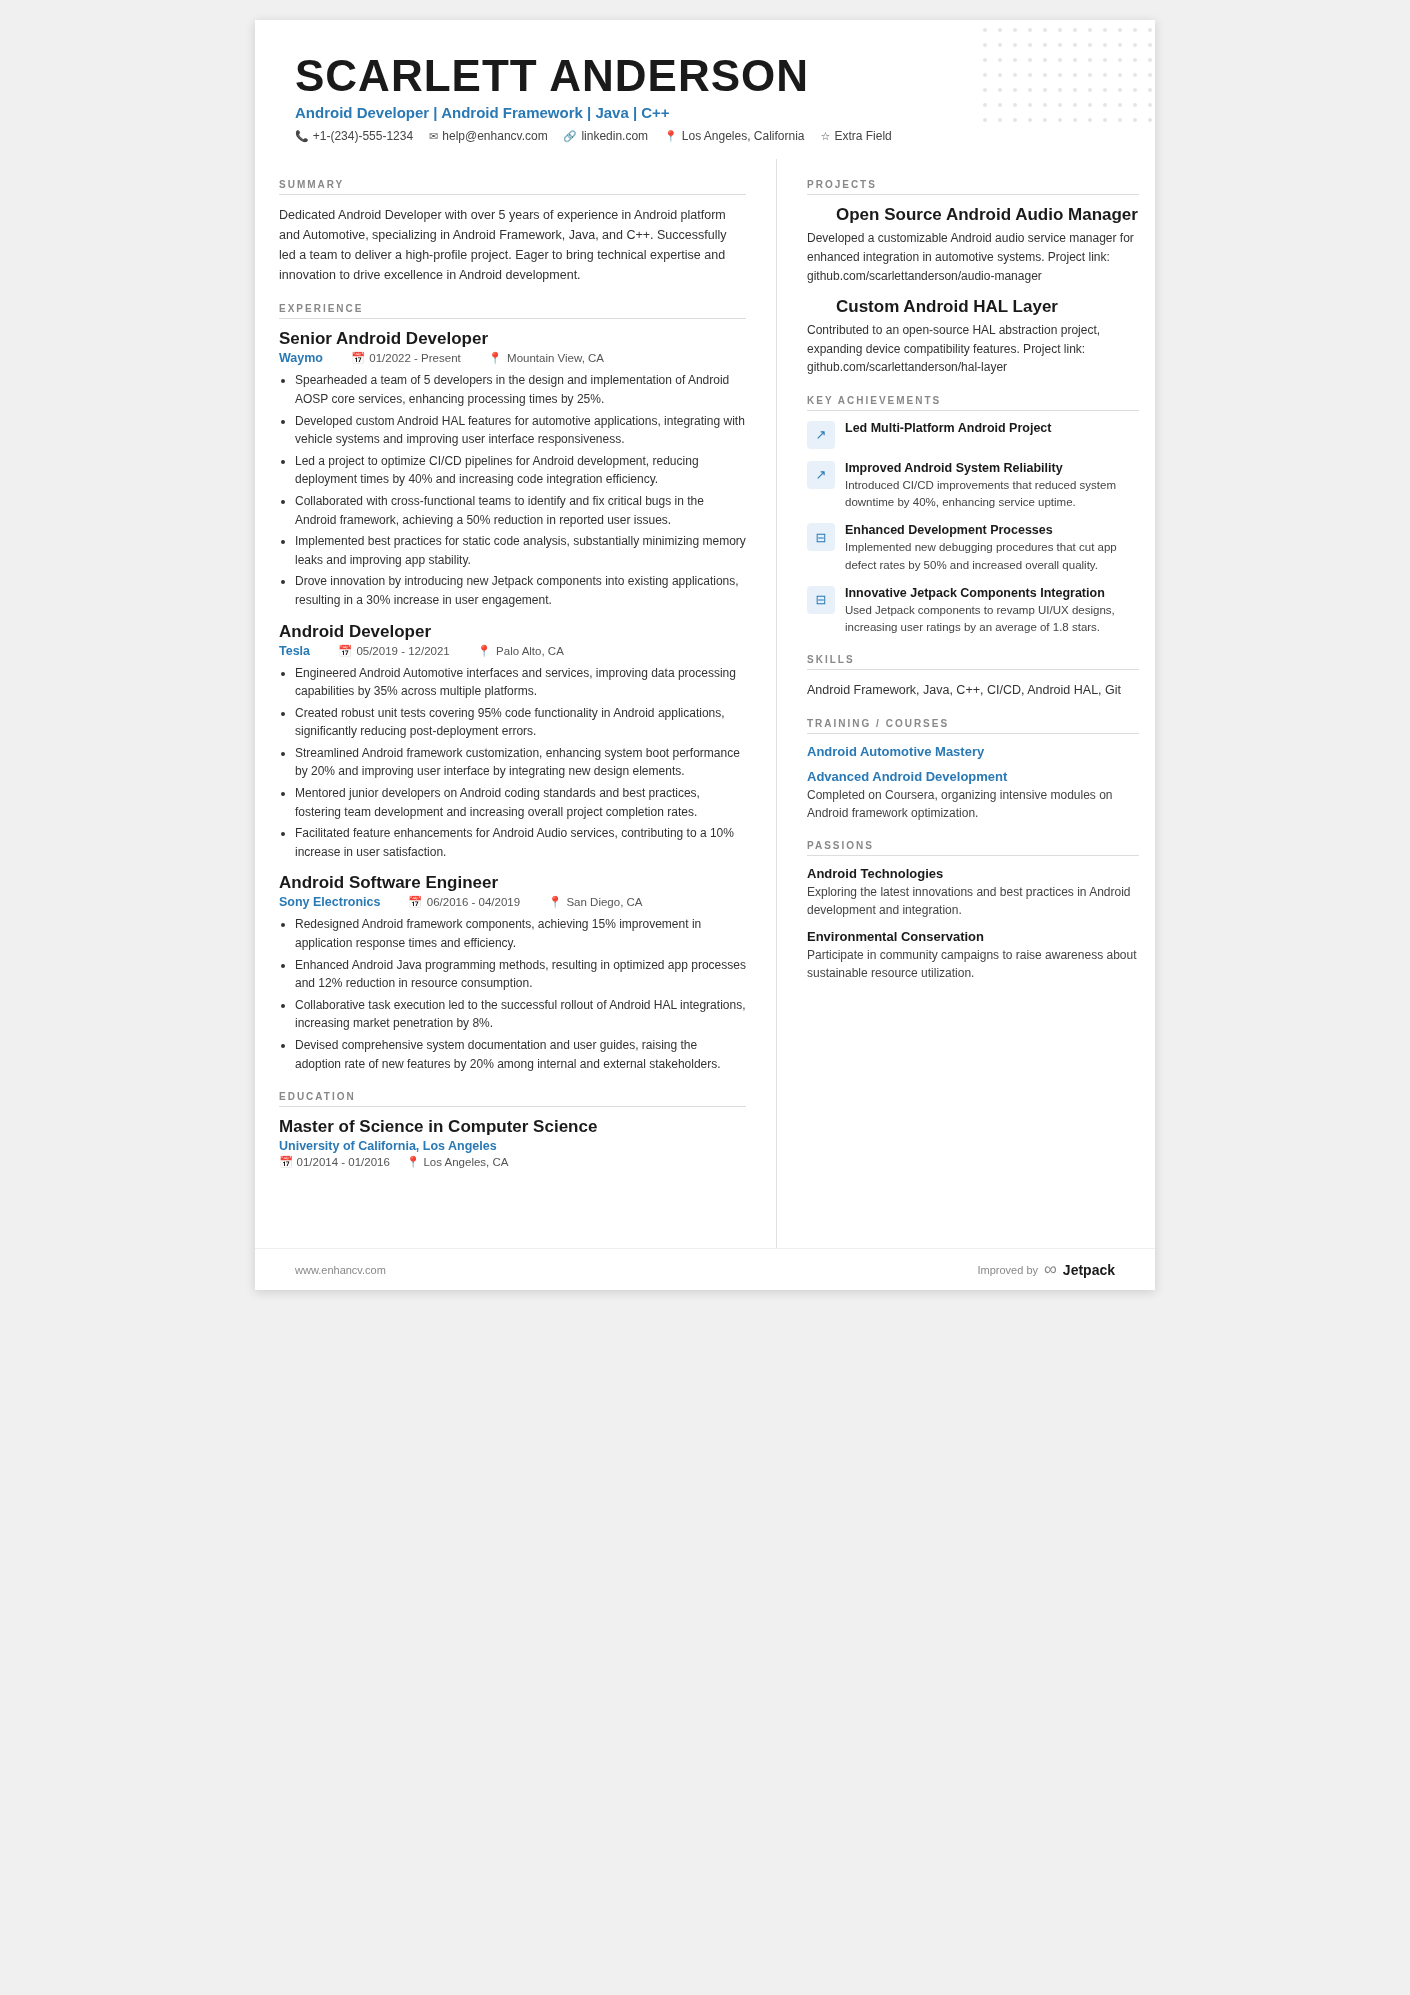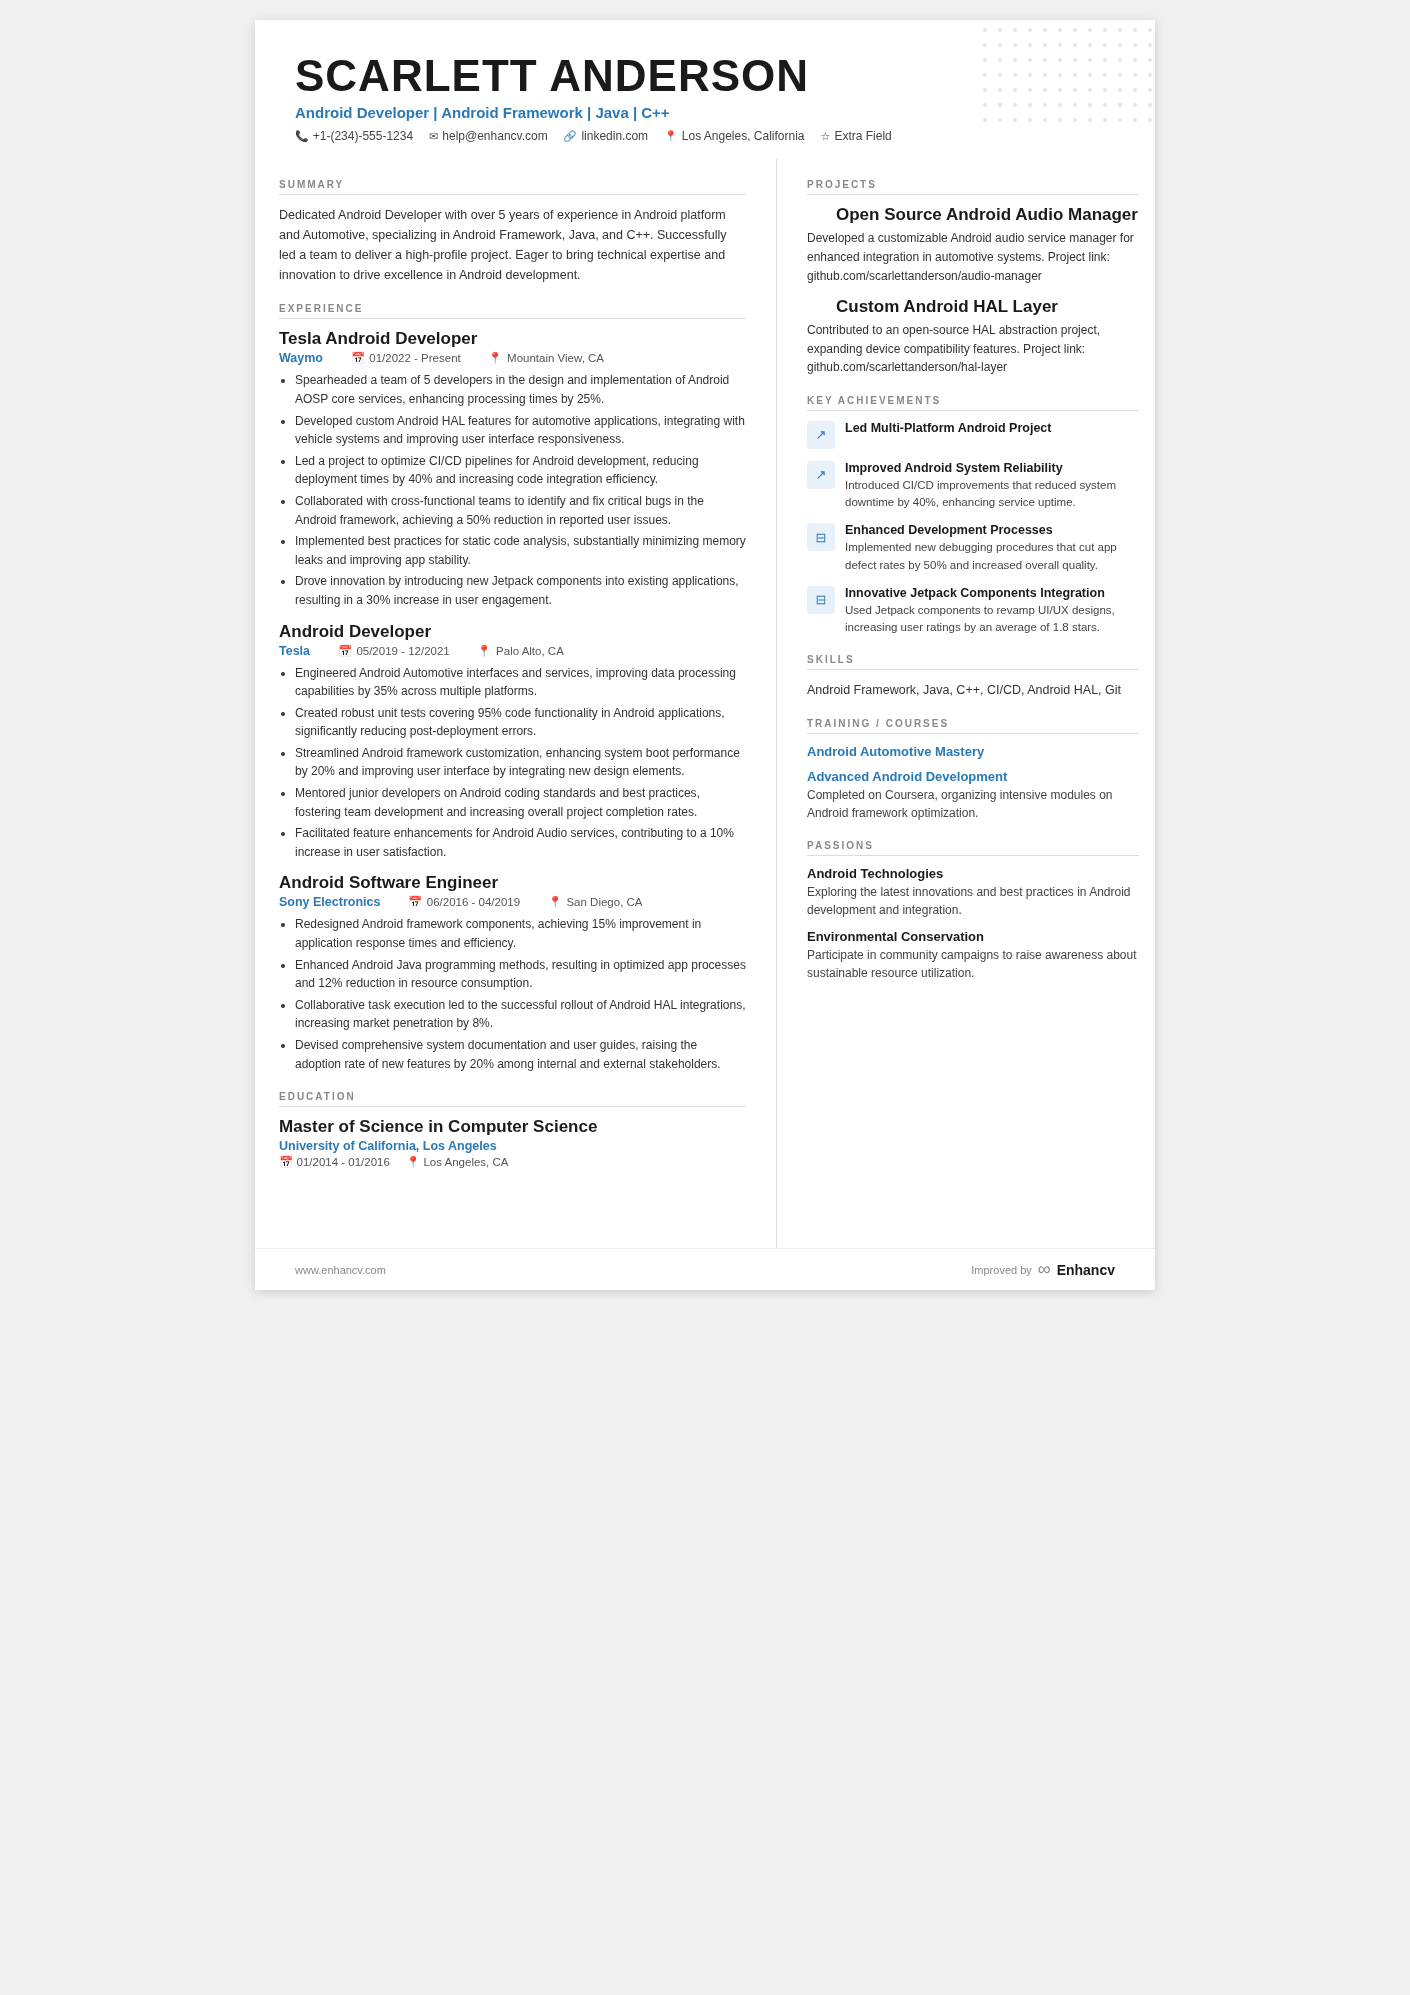--- a/index.html
+++ b/index.html
@@ -409,21 +409,21 @@
 
       <div class="section">
         <div class="section-title">SUMMARY</div>
         <p class="summary-text">Dedicated Android Developer with over 5 years of experience in Android platform and Automotive, specializing in Android Framework, Java, and C++. Successfully led a team to deliver a high-profile project. Eager to bring technical expertise and innovation to drive excellence in Android development.</p>
       </div>
 
       <div class="section">
         <div class="section-title">EXPERIENCE</div>
 
         <div>
-          <div class="job-title">Tesla Android Developer</div>
+          <div class="job-title">Senior Android Developer</div>
           <div class="job-meta">
             <span class="job-company">Waymo</span>
             <span class="job-dates">
               <span>📅</span>
               <span>01/2022 - Present</span>
             </span>
             <span class="job-location">
               <span>📍</span>
               <span>Mountain View, CA</span>
             </span>
@@ -580,17 +580,17 @@
       </div>
 
     </div>
   </div>
 
   <div class="footer">
     <span>www.enhancv.com</span>
     <div class="footer-brand">
       <span>Improved by</span>
       <span class="footer-logo-icon">∞</span>
-      <span class="footer-logo">Enhancv</span>
+      <span class="footer-logo">Jetpack</span>
     </div>
   </div>
 
 </div>
 
 </body></html>

